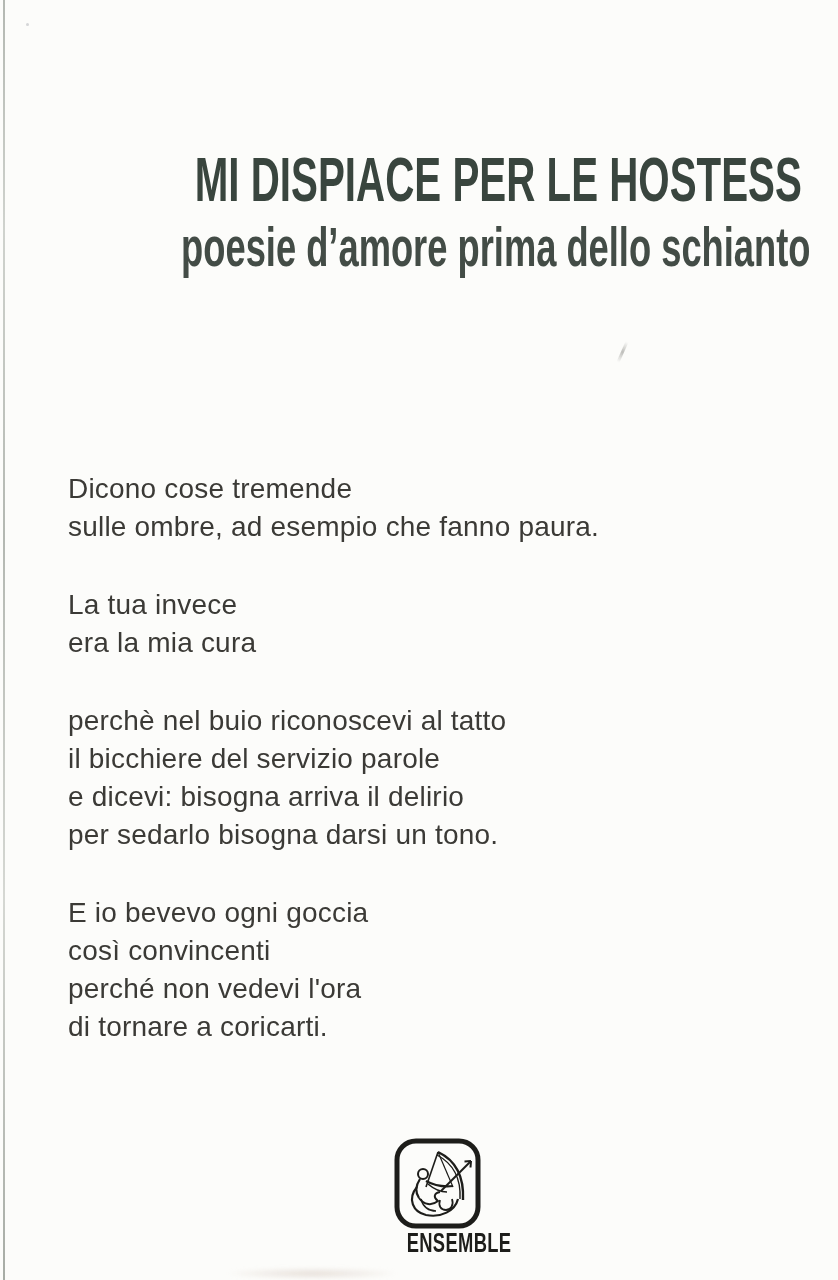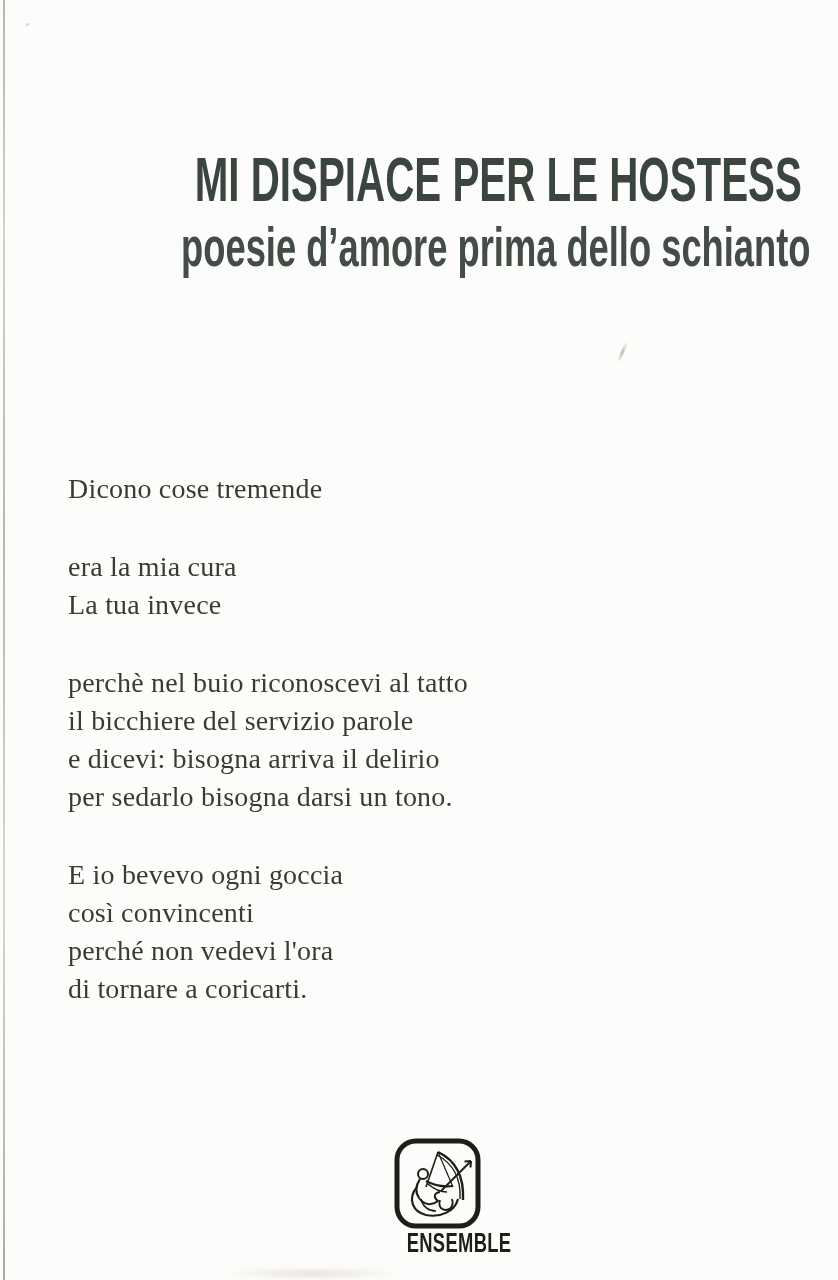--- a/index.html
+++ b/index.html
@@ -65,21 +65,21 @@
   .subtitle-line{top:216px;line-height:62px;}
   .subtitle-line > span{
     display:inline-block;
     font-size:55px;font-weight:700;letter-spacing:0;
     color:var(--subtitle-text);
     transform:translateX(19px) scaleX(.66);transform-origin:center;
   }
 
   .poem{
     position:absolute;left:68px;top:470px;right:40px;
-    font-family:Liberation Serif, serif;
+    font-family:Liberation Sans, sans-serif;
     font-size:28px;line-height:38px;
     color:var(--poem-text);
     letter-spacing:.2px;
   }
   .stanza{margin-bottom:40px;}
   .stanza p{margin:0;white-space:nowrap;}
 
   .logo{position:absolute;left:393px;top:1137px;width:89px;height:93px;}
   .publisher-line{top:1228px;line-height:30px;padding-left:44px;}
   .publisher-line > span{
@@ -104,24 +104,25 @@
     <span>MI DISPIACE PER LE HOSTESS</span>
   </div>
 
   <div class="centered-line subtitle-line">
     <span>poesie d’amore prima dello schianto</span>
   </div>
 
   <div class="poem">
     <div class="stanza">
       <p>Dicono cose tremende</p>
+      <p>sulle ombre, ad esempio che fanno paura.</p>
     </div>
     <div class="stanza">
+      <p>La tua invece</p>
       <p>era la mia cura</p>
-      <p>La tua invece</p>
     </div>
     <div class="stanza">
       <p>perchè nel buio riconoscevi al tatto</p>
       <p>il bicchiere del servizio parole</p>
       <p>e dicevi: bisogna arriva il delirio</p>
       <p>per sedarlo bisogna darsi un tono.</p>
     </div>
     <div class="stanza">
       <p>E io bevevo ogni goccia</p>
       <p>così convincenti</p>

